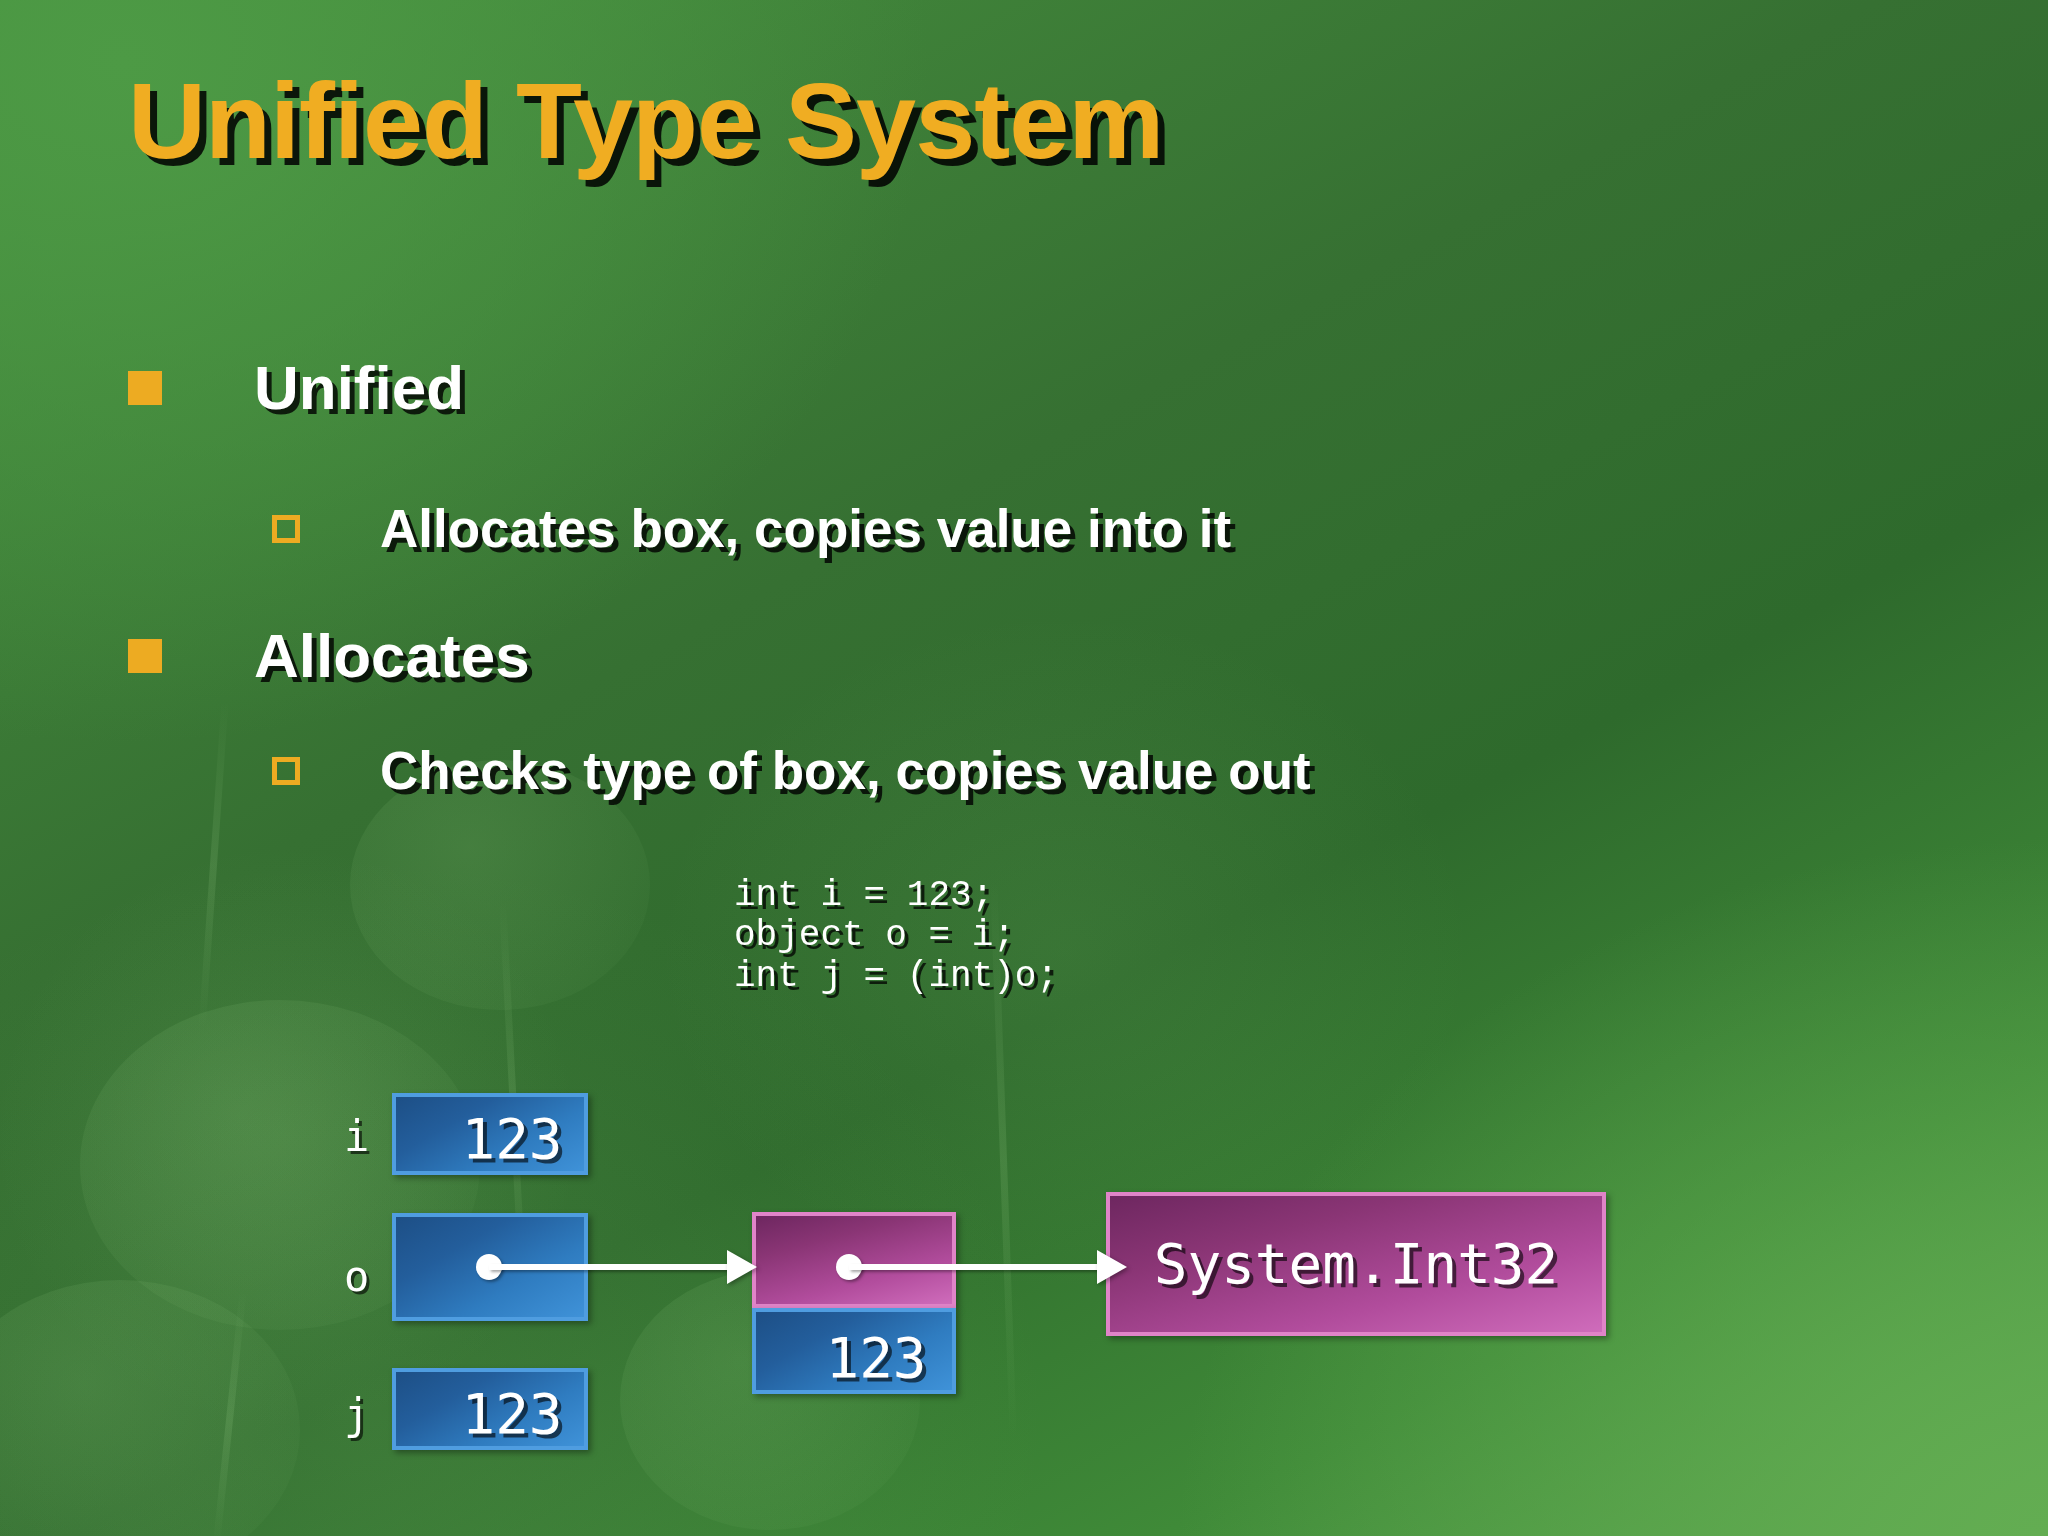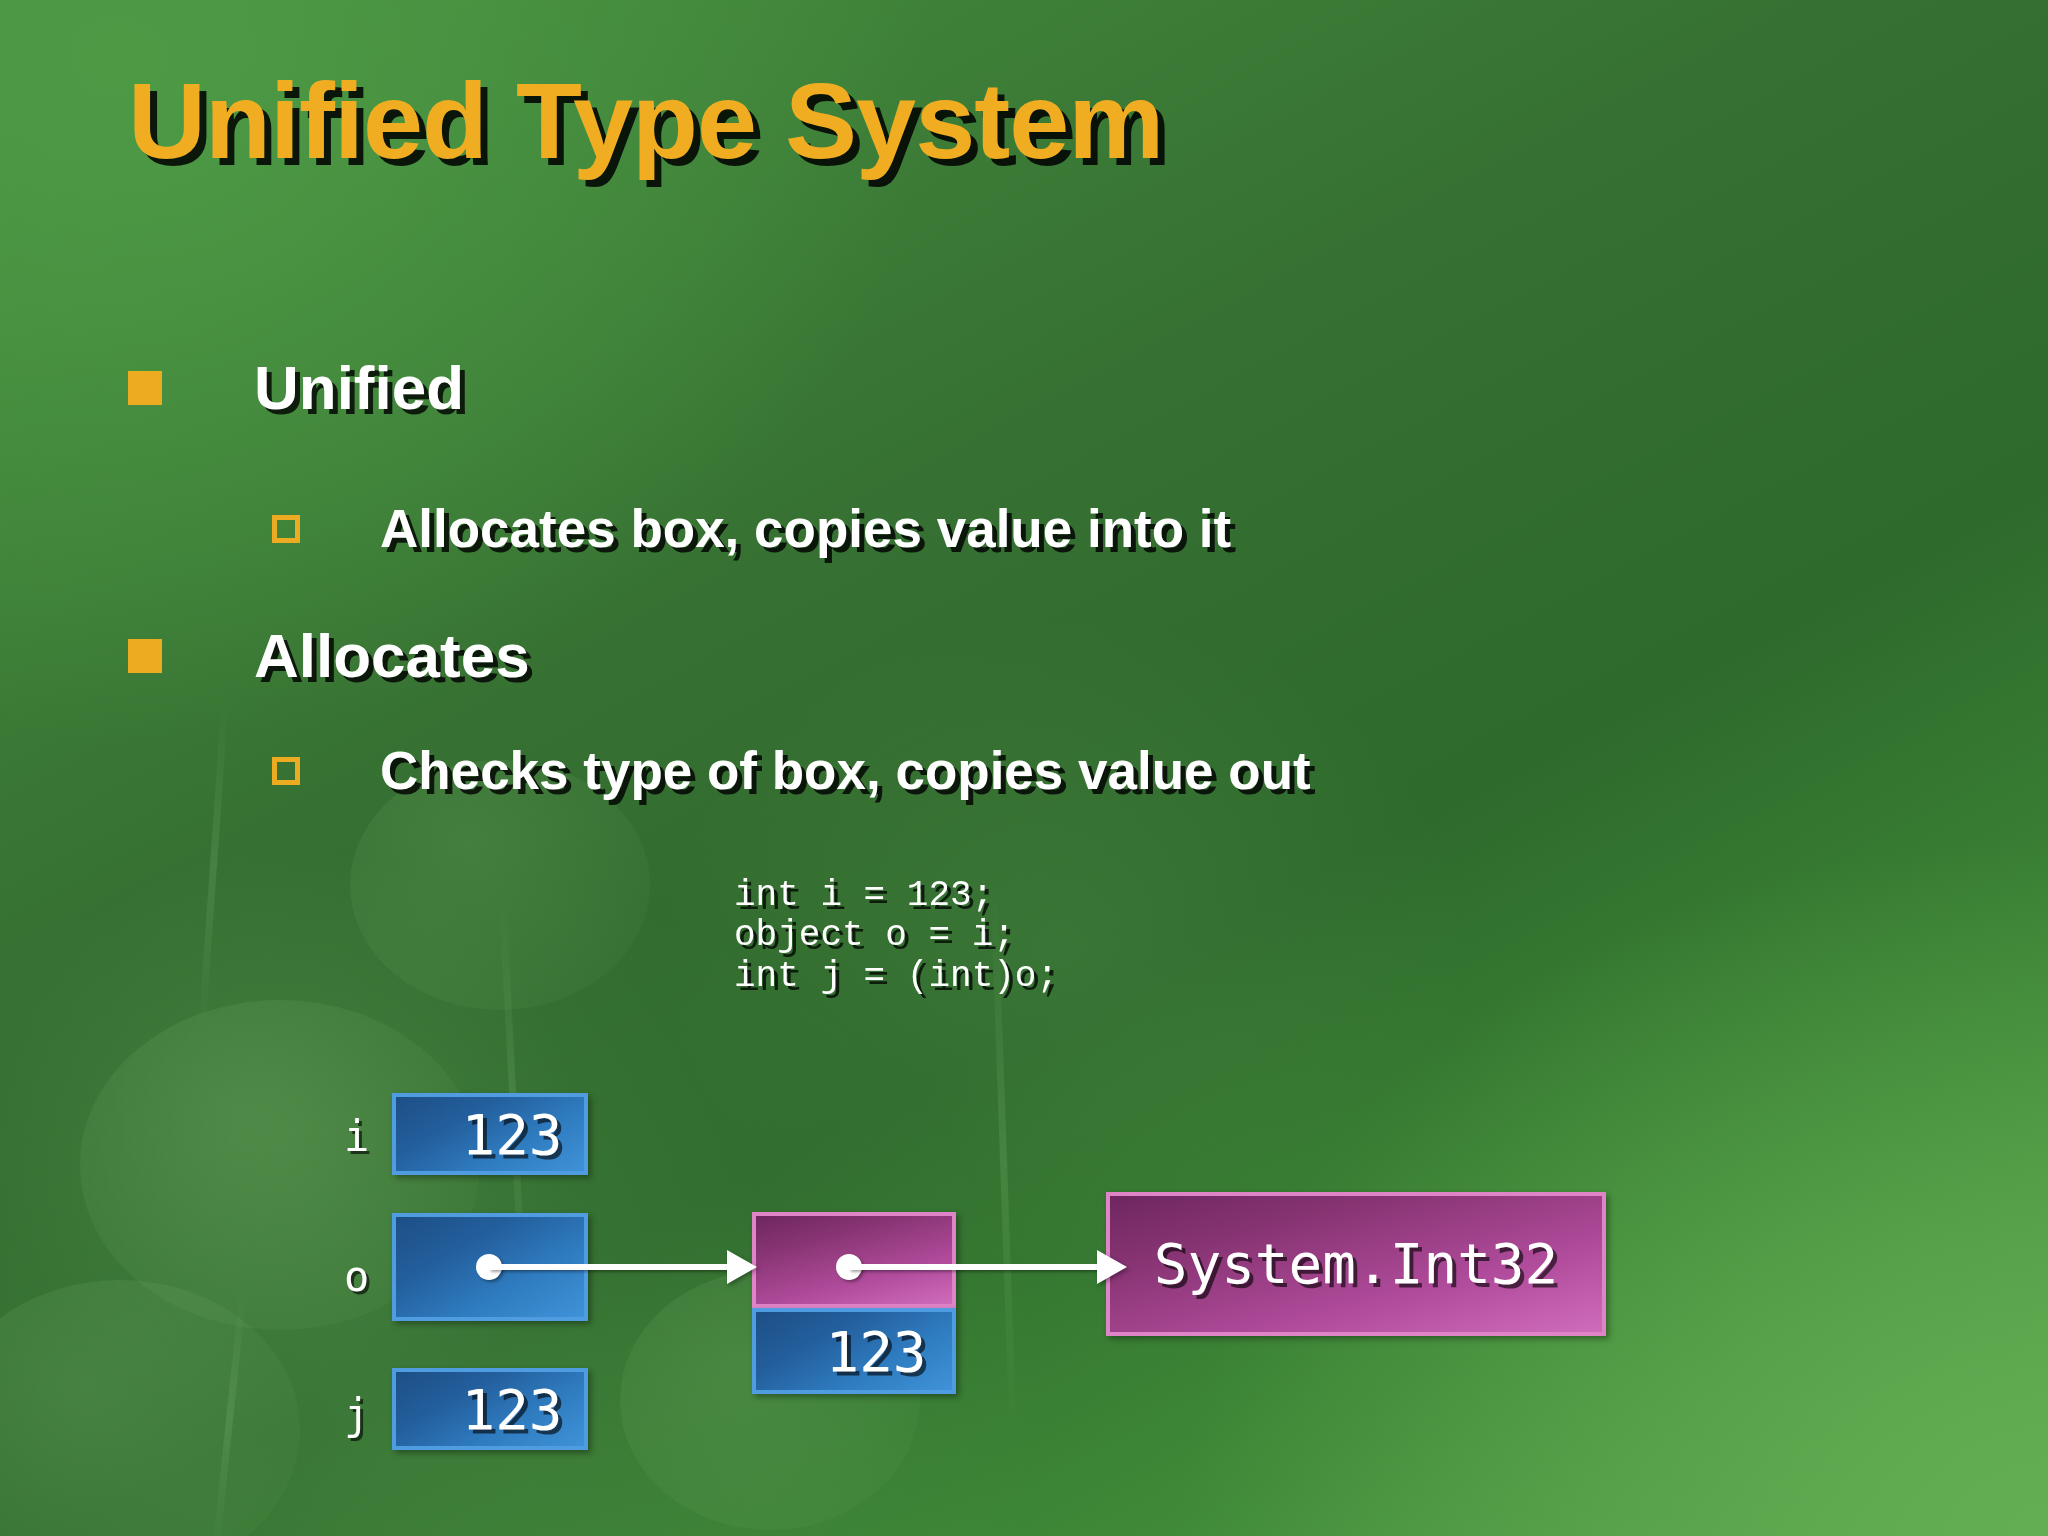--- a/index.html
+++ b/index.html
@@ -110,21 +110,21 @@
     color: #ffffff;
     text-shadow: 3px 3px 0 rgba(0,0,0,0.6);
   }
   .box-blue {
     position: absolute;
     box-sizing: border-box;
     border: 4px solid #4f9de0;
     background: linear-gradient(150deg, #1d4f86 0%, #235e9c 32%, #2f7cc0 66%, #3f92d8 100%);
     box-shadow: 3px 3px 6px rgba(0,0,0,0.35);
     display: flex;
-    align-items: center;
+    align-items: flex-end;
     justify-content: center;
     padding-left: 44px;
   }
   .box-blue .v {
     font-family: "DejaVu Sans Mono", "Liberation Mono", monospace;
     font-size: 56px;
     color: #ffffff;
     text-shadow: 4px 4px 0 rgba(0,0,0,0.6);
   }
   .box-purple {

